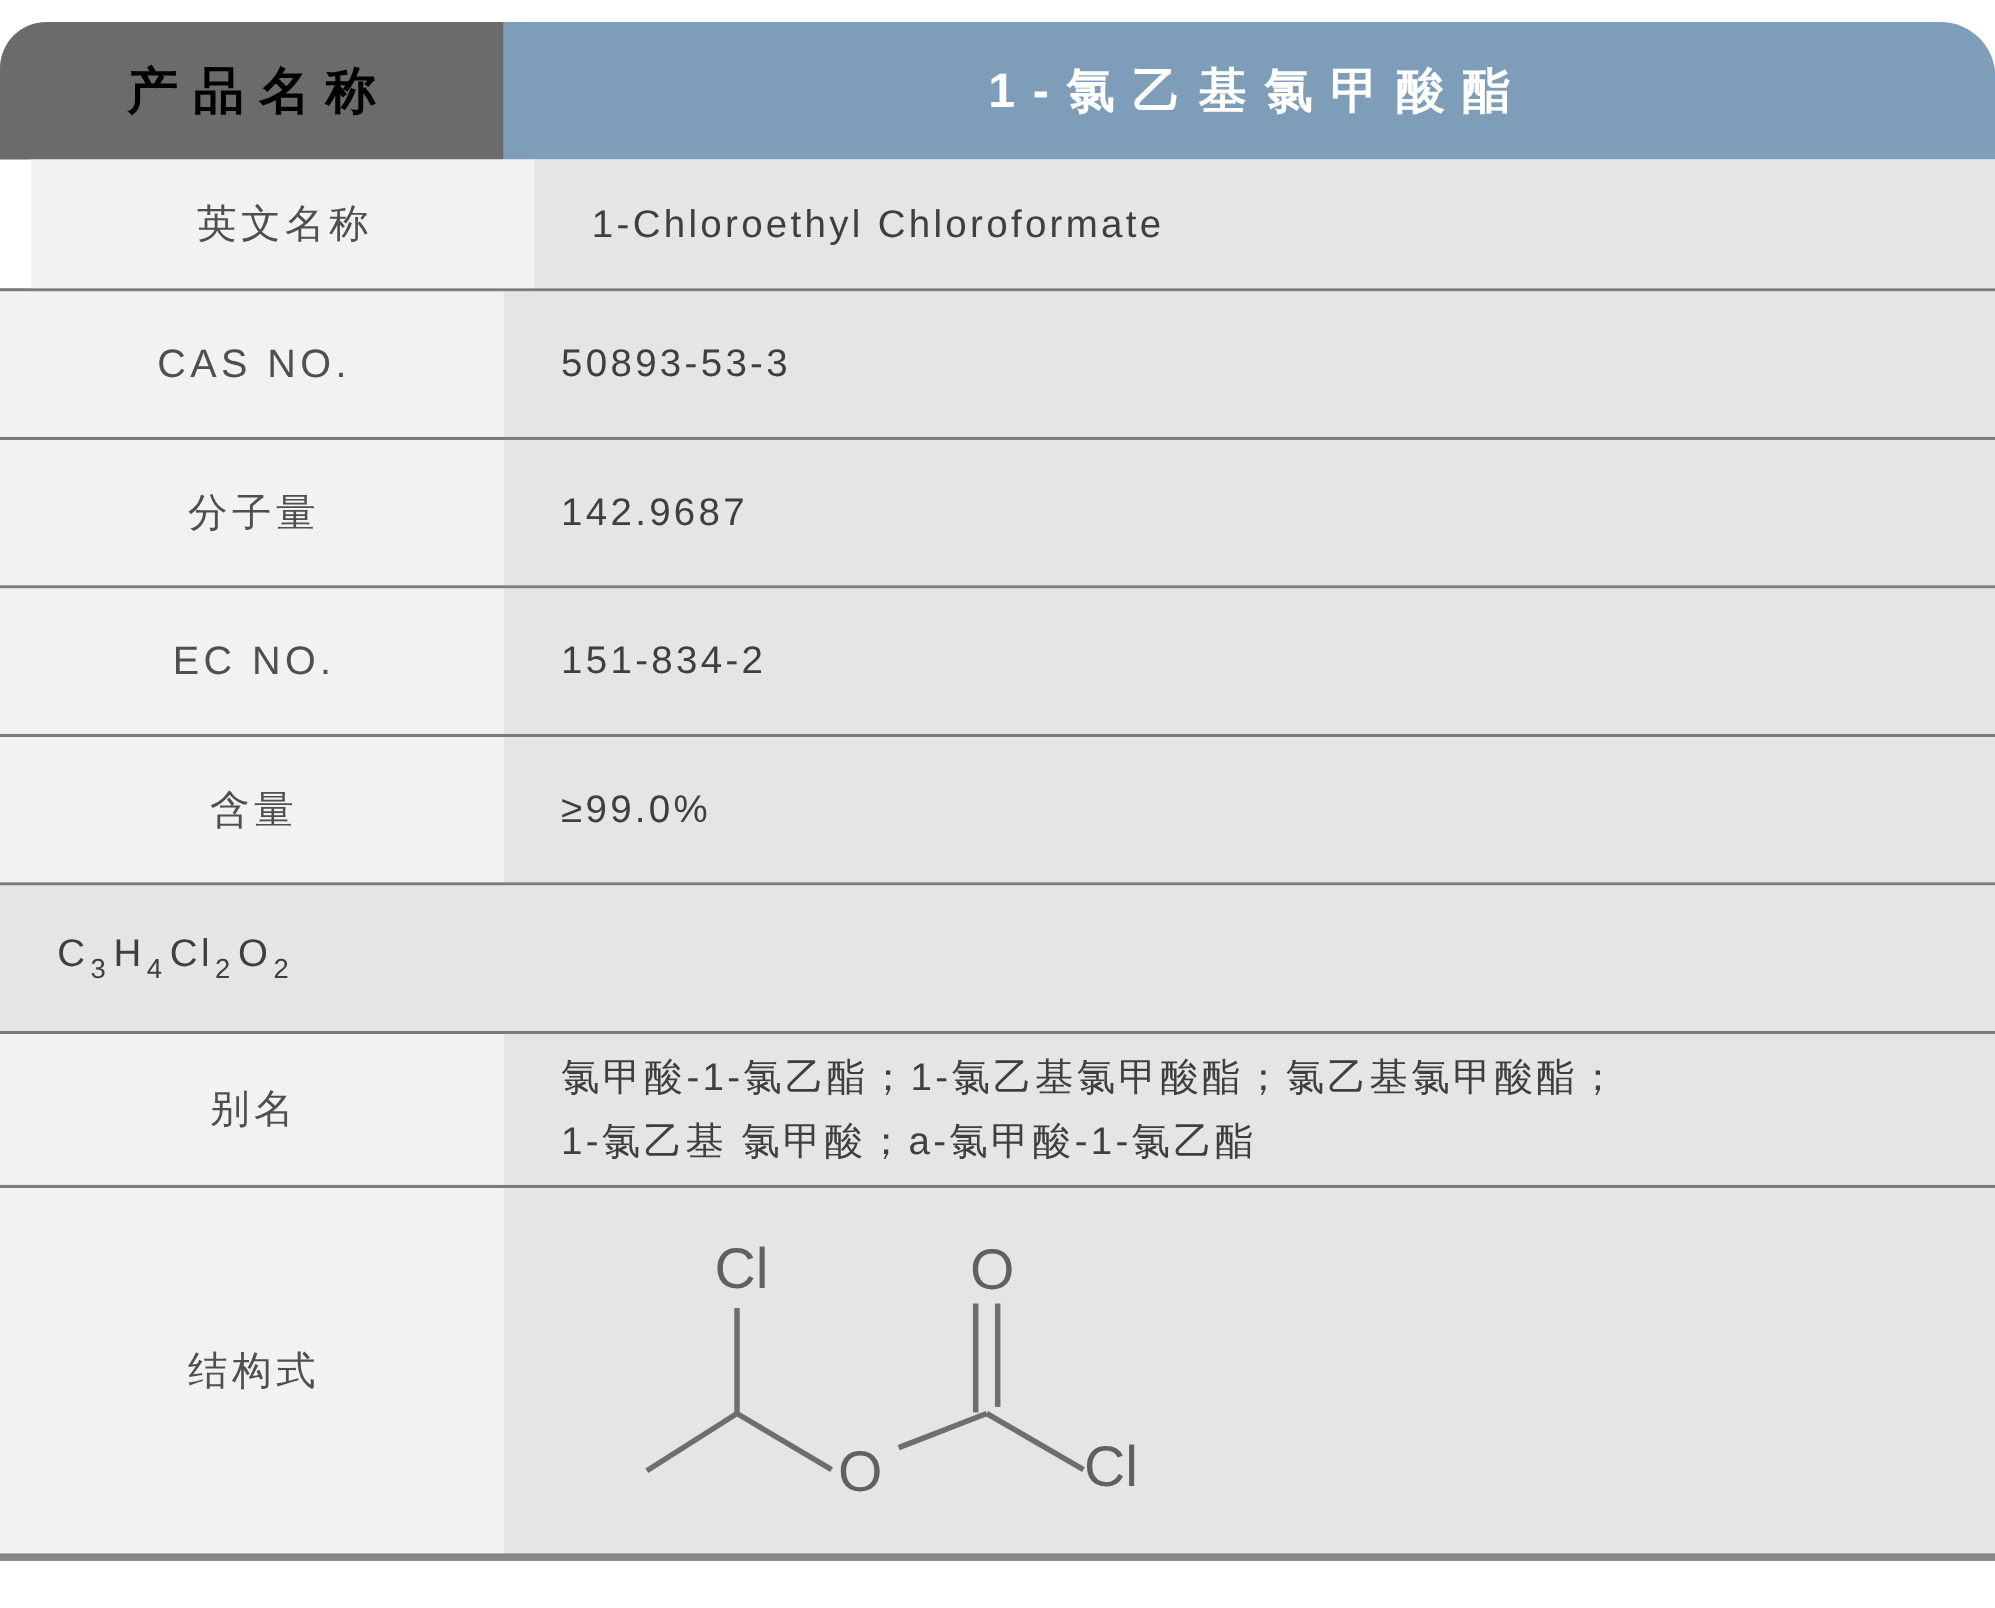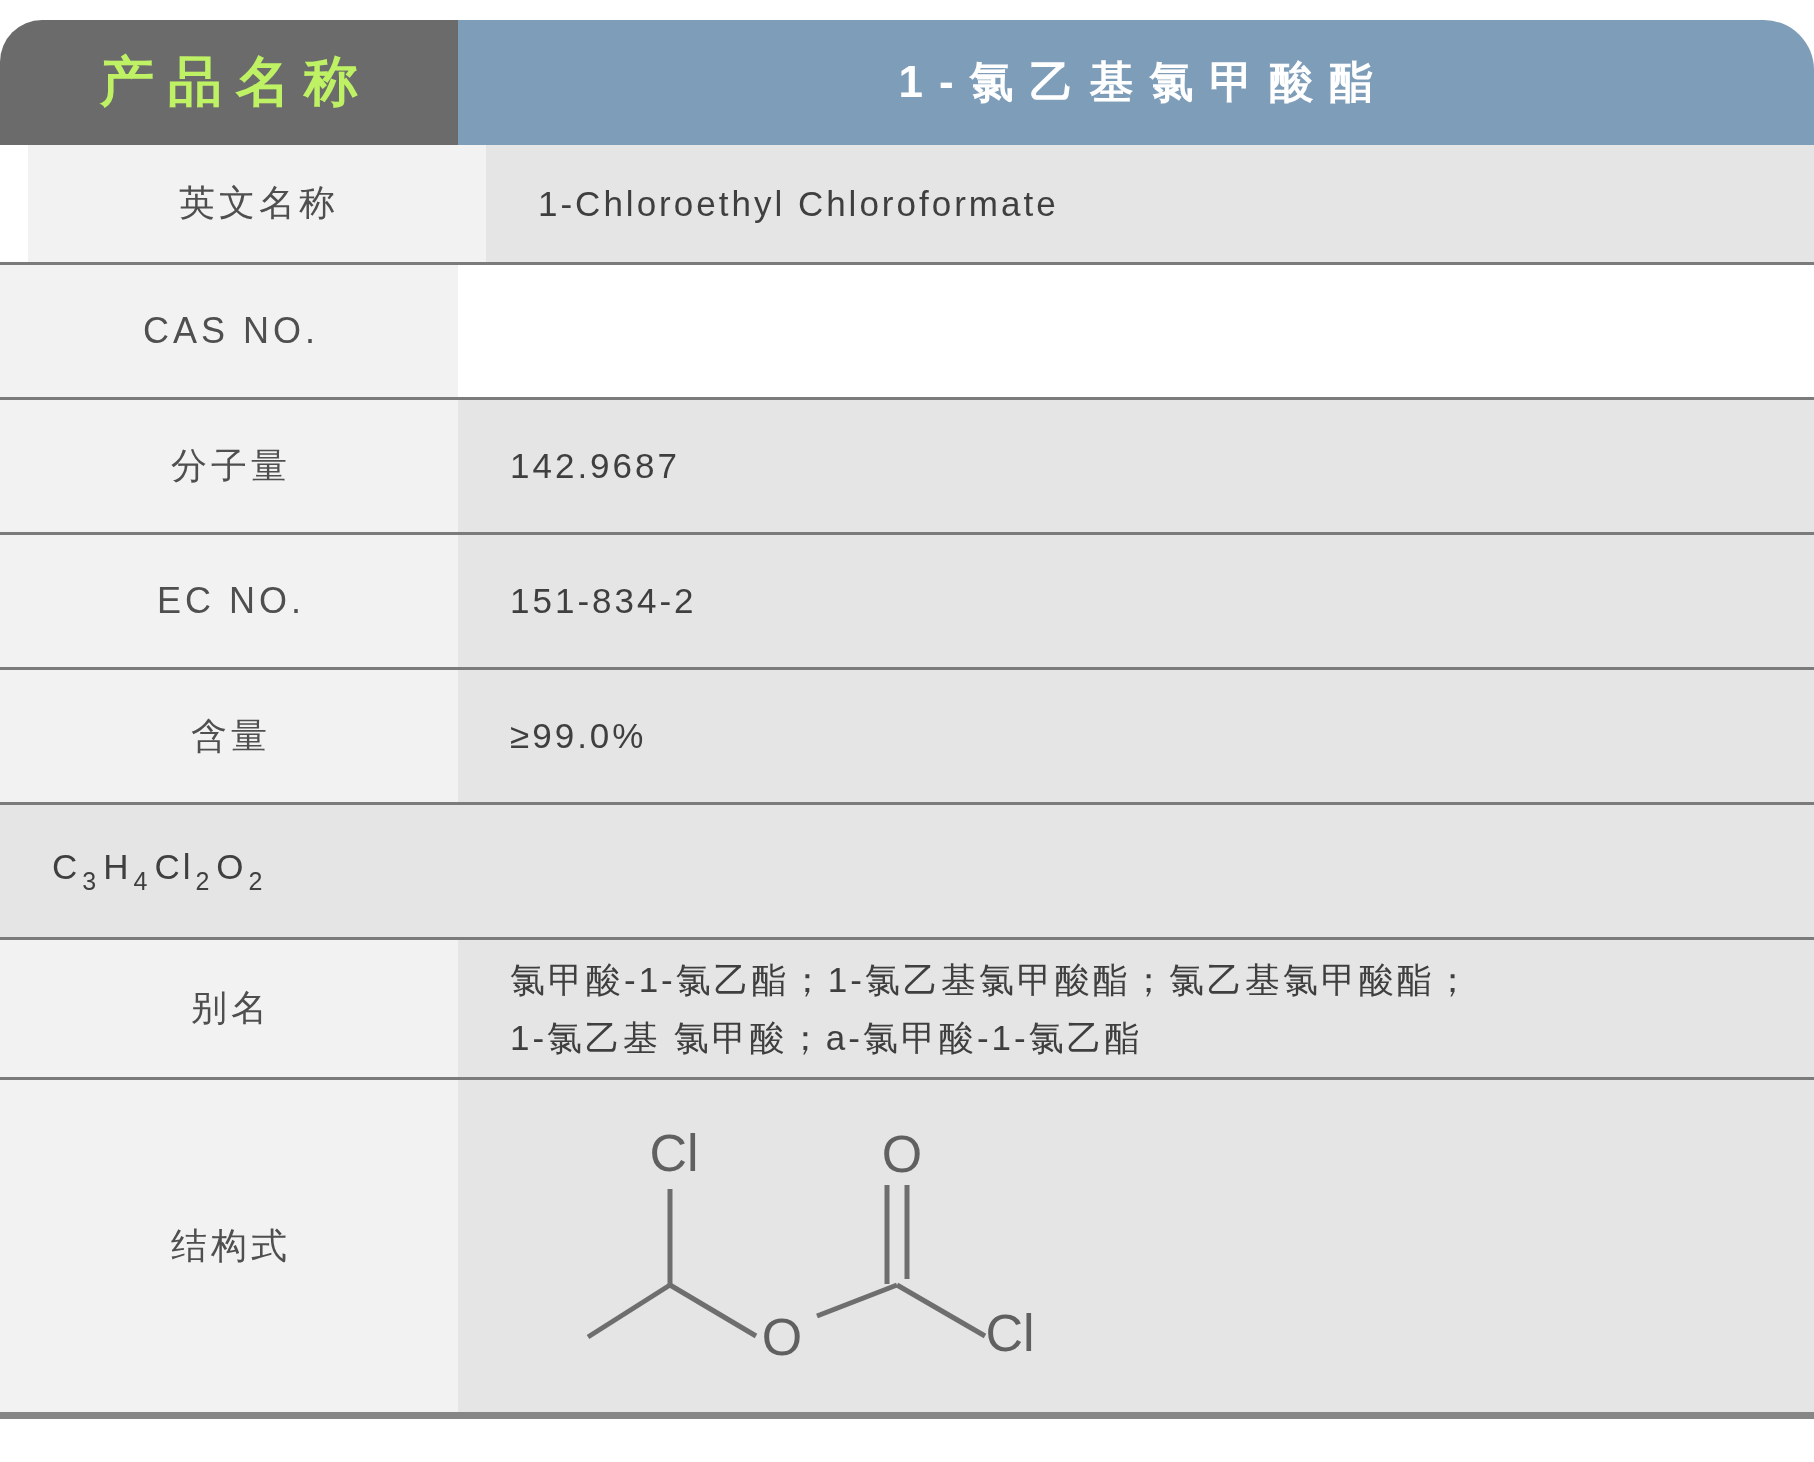--- a/index.html
+++ b/index.html
@@ -32,22 +32,22 @@
     padding-left: 52px;
   }
 
   
   .header-row { height: 125px; }
   .header-label {
     background: var(--header-label-bg);
     border-top-left-radius: 42px;
   }
   .header-label span {
-    color: #bef264;
-    font-size: 54px;
+    color: #000000;
+    font-size: 46px;
     font-weight: 700;
     letter-spacing: 14px;
     margin-right: -14px;
   }
   .header-value {
     background: var(--header-value-bg);
     border-top-right-radius: 50px;
     justify-content: center;
     padding-left: 0;
   }
@@ -124,20 +124,23 @@
       </div>
       <div class="cell value-cell">
         <span class="row-value">1-Chloroethyl Chloroformate</span>
       </div>
     </div>
 
     <div class="row body-row row-h2">
       <div class="cell label-cell">
         <span class="row-label">CAS NO.</span>
       </div>
+      <div class="cell value-cell">
+        <span class="row-value">50893-53-3</span>
+      </div>
     </div>
 
     <div class="row body-row row-h2">
       <div class="cell label-cell">
         <span class="row-label">分子量</span>
       </div>
       <div class="cell value-cell">
         <span class="row-value">142.9687</span>
       </div>
     </div>

